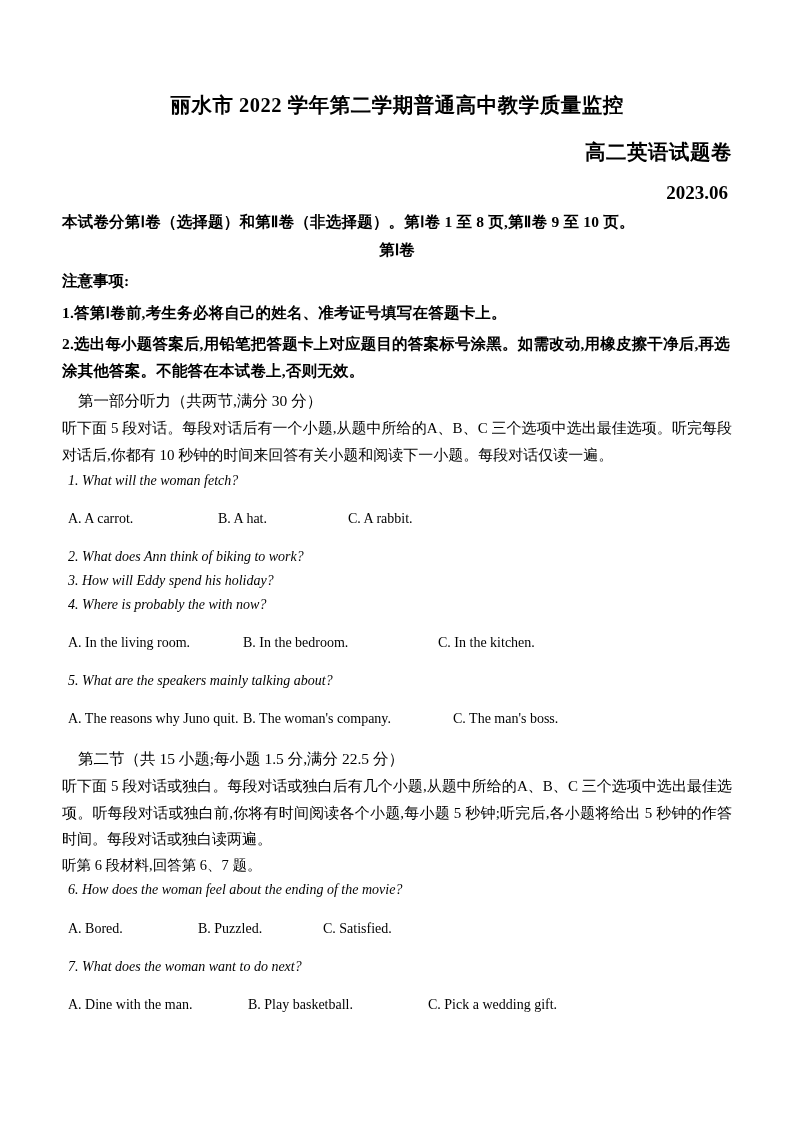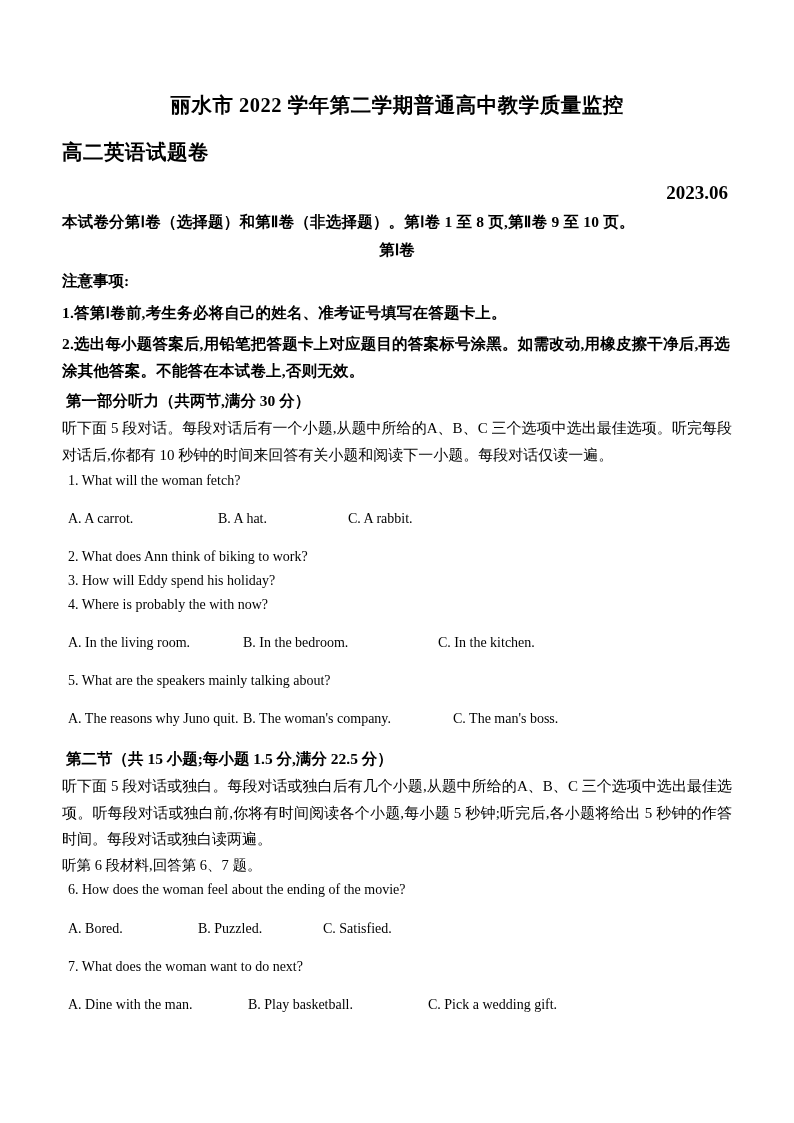--- a/index.html
+++ b/index.html
@@ -23,21 +23,21 @@
   }
   .title-1 {
     text-align: center;
     font-size: 20.5px;
     font-weight: bold;
     letter-spacing: 0.5px;
     margin: 18px 0 0 0;
     line-height: 1.5;
   }
   .title-2 {
-    text-align: left;
+    text-align: right;
     font-size: 20.5px;
     font-weight: bold;
     letter-spacing: 0.5px;
     margin: 16px 0 0 0;
     line-height: 1.5;
   }
   .date-line {
     text-align: right;
     font-size: 19px;
     font-weight: bold;
@@ -64,29 +64,30 @@
     line-height: 1.8;
   }
   .para-cn {
     font-size: 15px;
     line-height: 1.78;
     margin: 0;
     text-align: justify;
   }
   .sec-head {
     font-size: 15.5px;
-    font-weight: bold;
+    font-weight: normal;
     line-height: 1.8;
-    margin: 2px 0 0 4px;
+    margin: 2px 0 0 16px;
   }
   .q {
     font-size: 14px;
     line-height: 1.72;
     margin: 0;
     padding-left: 6px;
+    font-style: italic;
   }
   .opt-row {
     display: block;
     font-size: 14px;
     line-height: 1.72;
     padding-left: 6px;
   }
   .opt-row span.o {
     display: inline-block;
   }

